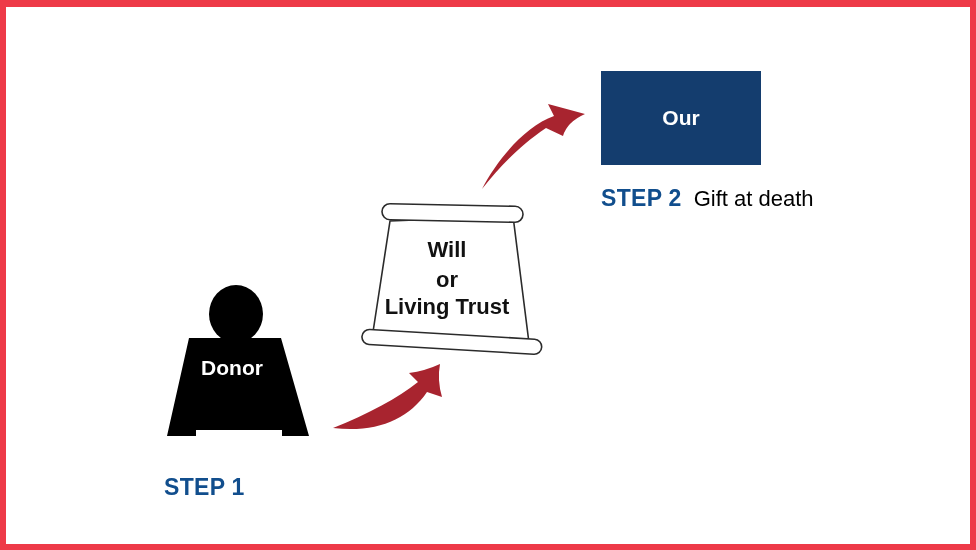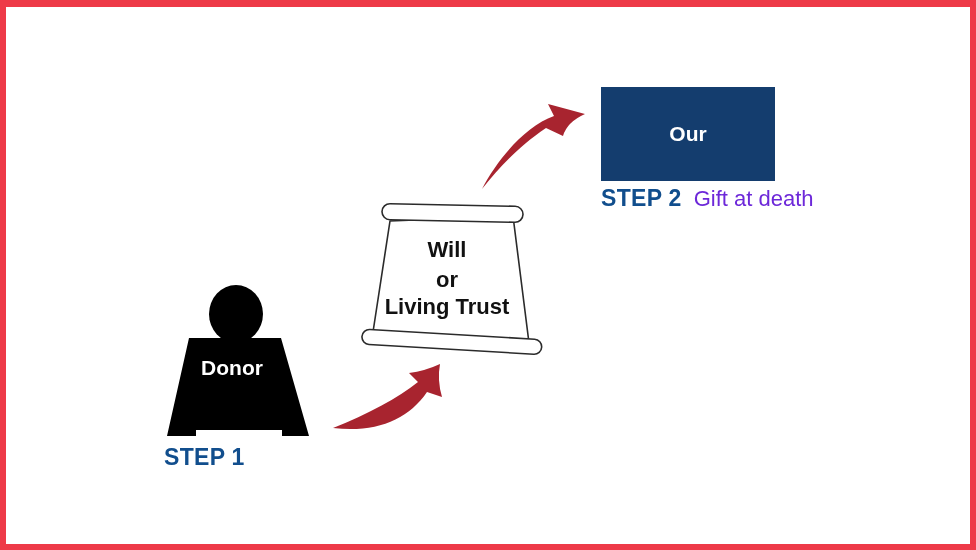--- a/index.html
+++ b/index.html
@@ -10,32 +10,32 @@
   }
   .frame {
     position: absolute; inset: 0; box-sizing: border-box;
     border: 6px solid #ee3a48; border-top-width: 7px;
     pointer-events: none; z-index: 10;
   }
   .abs { position: absolute; }
 
   
   .org-box {
-    left: 601px; top: 71px; width: 174px; height: 94px;
+    left: 601px; top: 71px; width: 160px; height: 94px;
     background: #143d6e; color: #ffffff;
     display: flex; flex-direction: column; justify-content: center; align-items: center;
-    font-weight: 700; font-size: 21px; line-height: 1.24; text-align: center; margin-top: 16px;
+    font-weight: 700; font-size: 21px; line-height: 1.24; text-align: center;
   }
 
   
   .step-row { display: flex; align-items: center; gap: 12px; white-space: nowrap; }
   .step-label { color: #114e8d; font-weight: 700; font-size: 23px; letter-spacing: 0.3px; }
-  .step-text  { color: #6d28d9; font-weight: 400; font-size: 22px; }
+  .step-text  { color: #000000; font-weight: 400; font-size: 22px; }
   .step2-row { left: 601px; top: 185px; }
-  .step1-row { left: 164px; top: 444px; }
+  .step1-row { left: 164px; top: 474px; }
 
   
   .scroll-svg { left: 348px; top: 192px; }
   .donor-svg  { left: 160px; top: 278px; }
   .arrow1-svg { left: 328px; top: 356px; }
   .arrow2-svg { left: 468px; top: 92px; }
 
   svg text.scroll-line {
     font-family: "Liberation Sans", sans-serif;
     font-weight: 700; font-size: 22px; fill: #111111; text-anchor: middle;

